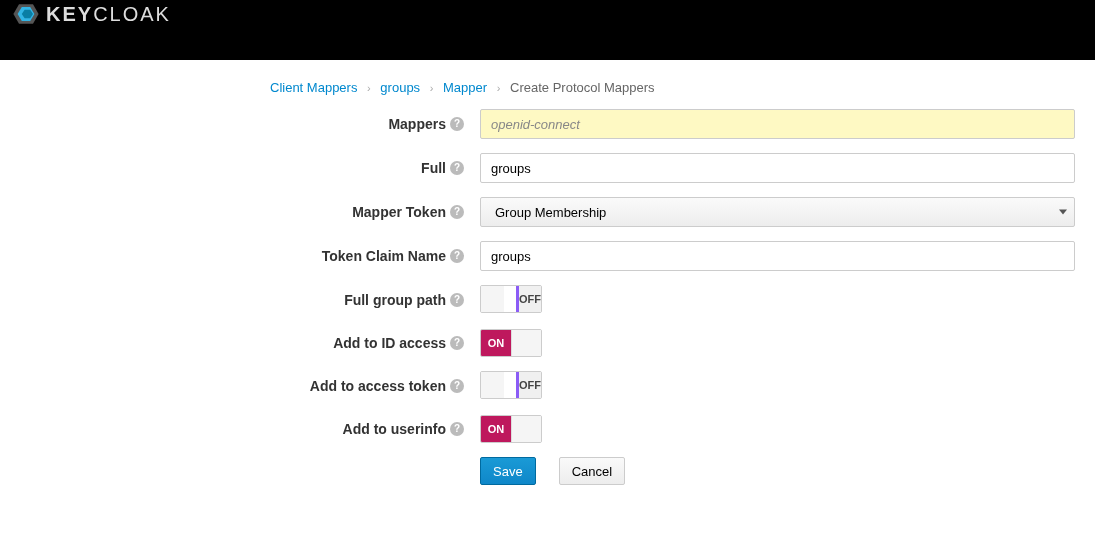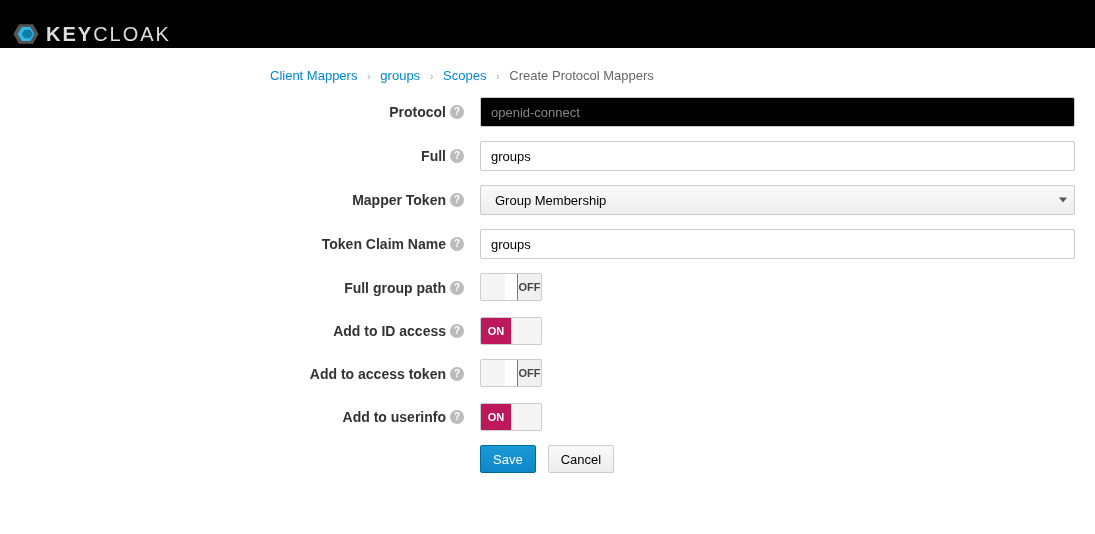--- a/index.html
+++ b/index.html
@@ -1,52 +1,52 @@
 <!DOCTYPE html>
 <html><head>
 <meta charset="utf-8">
 <style>
   * { box-sizing: border-box; margin: 0; padding: 0; }
   body { font-family: "Helvetica Neue", Helvetica, Arial, sans-serif; font-size: 14px; color: #333; background: #fff; width: 1095px; }
-  .topbar { background: #000; height: 48px; display: flex; align-items: flex-end; padding: 0 12px; }
+  .topbar { background: #000; height: 60px; display: flex; align-items: flex-start; padding: 0 12px; }
   .logo { display: flex; align-items: center; gap: 6px; }
   .logo-hex { width: 28px; height: 28px; }
   .logo-text { color: #ddd; font-size: 20px; letter-spacing: 2px; font-weight: 400; }
   .logo-text .bold { font-weight: 700; }
   .content { padding: 20px 0 40px 270px; max-width: 1078px; }
   .breadcrumb { font-size: 13px; margin-bottom: 14px; color: #666; }
   .breadcrumb a { color: #0088ce; text-decoration: none; }
   .breadcrumb .sep { color: #aaa; margin: 0 6px; font-size: 11px; }
   h1.page-title { font-size: 26px; font-weight: 300; color: #333; margin-bottom: 22px; }
   .form-row { display: flex; align-items: center; margin-bottom: 14px; }
   .form-label { width: 210px; text-align: right; padding-right: 16px; font-size: 14px; color: #333; font-weight: 600; display:flex; align-items:center; justify-content:flex-end; gap:4px;}
   .help-icon { width:14px; height:14px; display:inline-flex; align-items:center; justify-content:center; border-radius:50%; background:#bbb; color:#fff; font-size:10px; line-height:1; cursor:help;}
   .form-control-wrap { flex:1; max-width: 595px;}
   input.text, .readonly, select.select {
     width: 100%; height: 30px; padding: 4px 10px; font-size: 13px;
     border: 1px solid #ccc; border-radius: 2px; background:#fff;
   }
-  .readonly { background: #000000; color: #888; line-height:22px;}
+  .readonly { background: #fef9c3; color: #888; line-height:22px;font-style:italic;}
   select.select { appearance:none; background: linear-gradient(#fafafa,#ededed); position:relative;padding-left:14px;}
   .select-wrap { position:relative; }
   .select-wrap::after { content:""; position:absolute; right:8px; top:50%; transform:translateY(-50%); border-left:4px solid transparent; border-right:4px solid transparent; border-top:5px solid #555; pointer-events:none;}
   .select-wrap::before { content:""; position:absolute; right:8px; top:50%; transform:translateY(-10px); border-left:4px solid transparent; border-right:4px solid transparent; border-bottom:5px solid #555; pointer-events:none;}
   .toggle { display:inline-flex; border:1px solid #ccc; border-radius:2px; overflow:hidden; height:28px; width:62px; cursor:pointer;}
   .toggle .half { width:31px; display:flex; align-items:center; justify-content:center; font-size:11px; font-weight:700;}
   .toggle.on .half.on-lab { background:#be185d; color:#fff; }
   .toggle.on .half.off-lab { background:#fff; color:#fff; }
   .toggle.off .half.on-lab { background:#fff; color:#fff;  }
   .toggle.off .half.off-lab { background:#f0f0f0; color:#555; }
   .toggle.off { flex-direction:row; }
   .toggle.off .half.on-lab{ order:1; background:#f5f5f5;}
-  .toggle.off .half.off-lab{ order:2; background:#f0f0f0; color:#444; border-left:1px solid #8b5cf6;margin-left:12px;}
+  .toggle.off .half.off-lab{ order:2; background:#f0f0f0; color:#444; border-left:3px solid #8b5cf6;margin-left:12px;}
   .toggle.on .half.off-lab{ background:#f5f5f5; border-left:1px solid #ddd;}
   .btn { height:28px; padding:0 12px; font-size:13px; border:1px solid #ccc; border-radius:2px; background:linear-gradient(#fafafa,#ededed); cursor:pointer; }
   .btn.primary { background:#0088ce; border-color:#006a9f; color:#fff; background:linear-gradient(#1a9ad6,#0f87c9);}
-  .btn-row { display:flex; gap:12px; margin-left:210px;}
+  .btn-row { display:flex; gap:23px; margin-left:210px;}
 </style>
 </head>
 <body>
 
 <div class="topbar">
   <div class="logo">
     <svg class="logo-hex" viewBox="0 0 40 40">
       <polygon points="10,6 30,6 38,20 30,34 10,34 2,20" fill="#555"></polygon>
       <polygon points="14,10 26,10 32,20 26,30 14,30 8,20" fill="#33b5e5"></polygon>
       <polygon points="18,14 26,14 30,20 26,26 18,26 14,20" fill="#0a7ea4"></polygon>
@@ -55,29 +55,29 @@
   </div>
 </div>
 
 <div class="content">
 
   <div class="breadcrumb">
     <a href="#">Client Mappers</a>
     <span class="sep">›</span>
     <a href="#">groups</a>
     <span class="sep">›</span>
-    <a href="#">Scopes</a>
+    <a href="#">Mapper</a>
     <span class="sep">›</span>
     <span>Create Protocol Mappers</span>
   </div>
 
 
   <div class="form-row">
     <div class="form-label">
-      <span>Protocol</span>
+      <span>Mappers</span>
       <span class="help-icon">?</span>
     </div>
     <div class="form-control-wrap">
       <div class="readonly">openid-connect</div>
     </div>
   </div>
 
   <div class="form-row">
     <div class="form-label">
       <span>Full</span>

